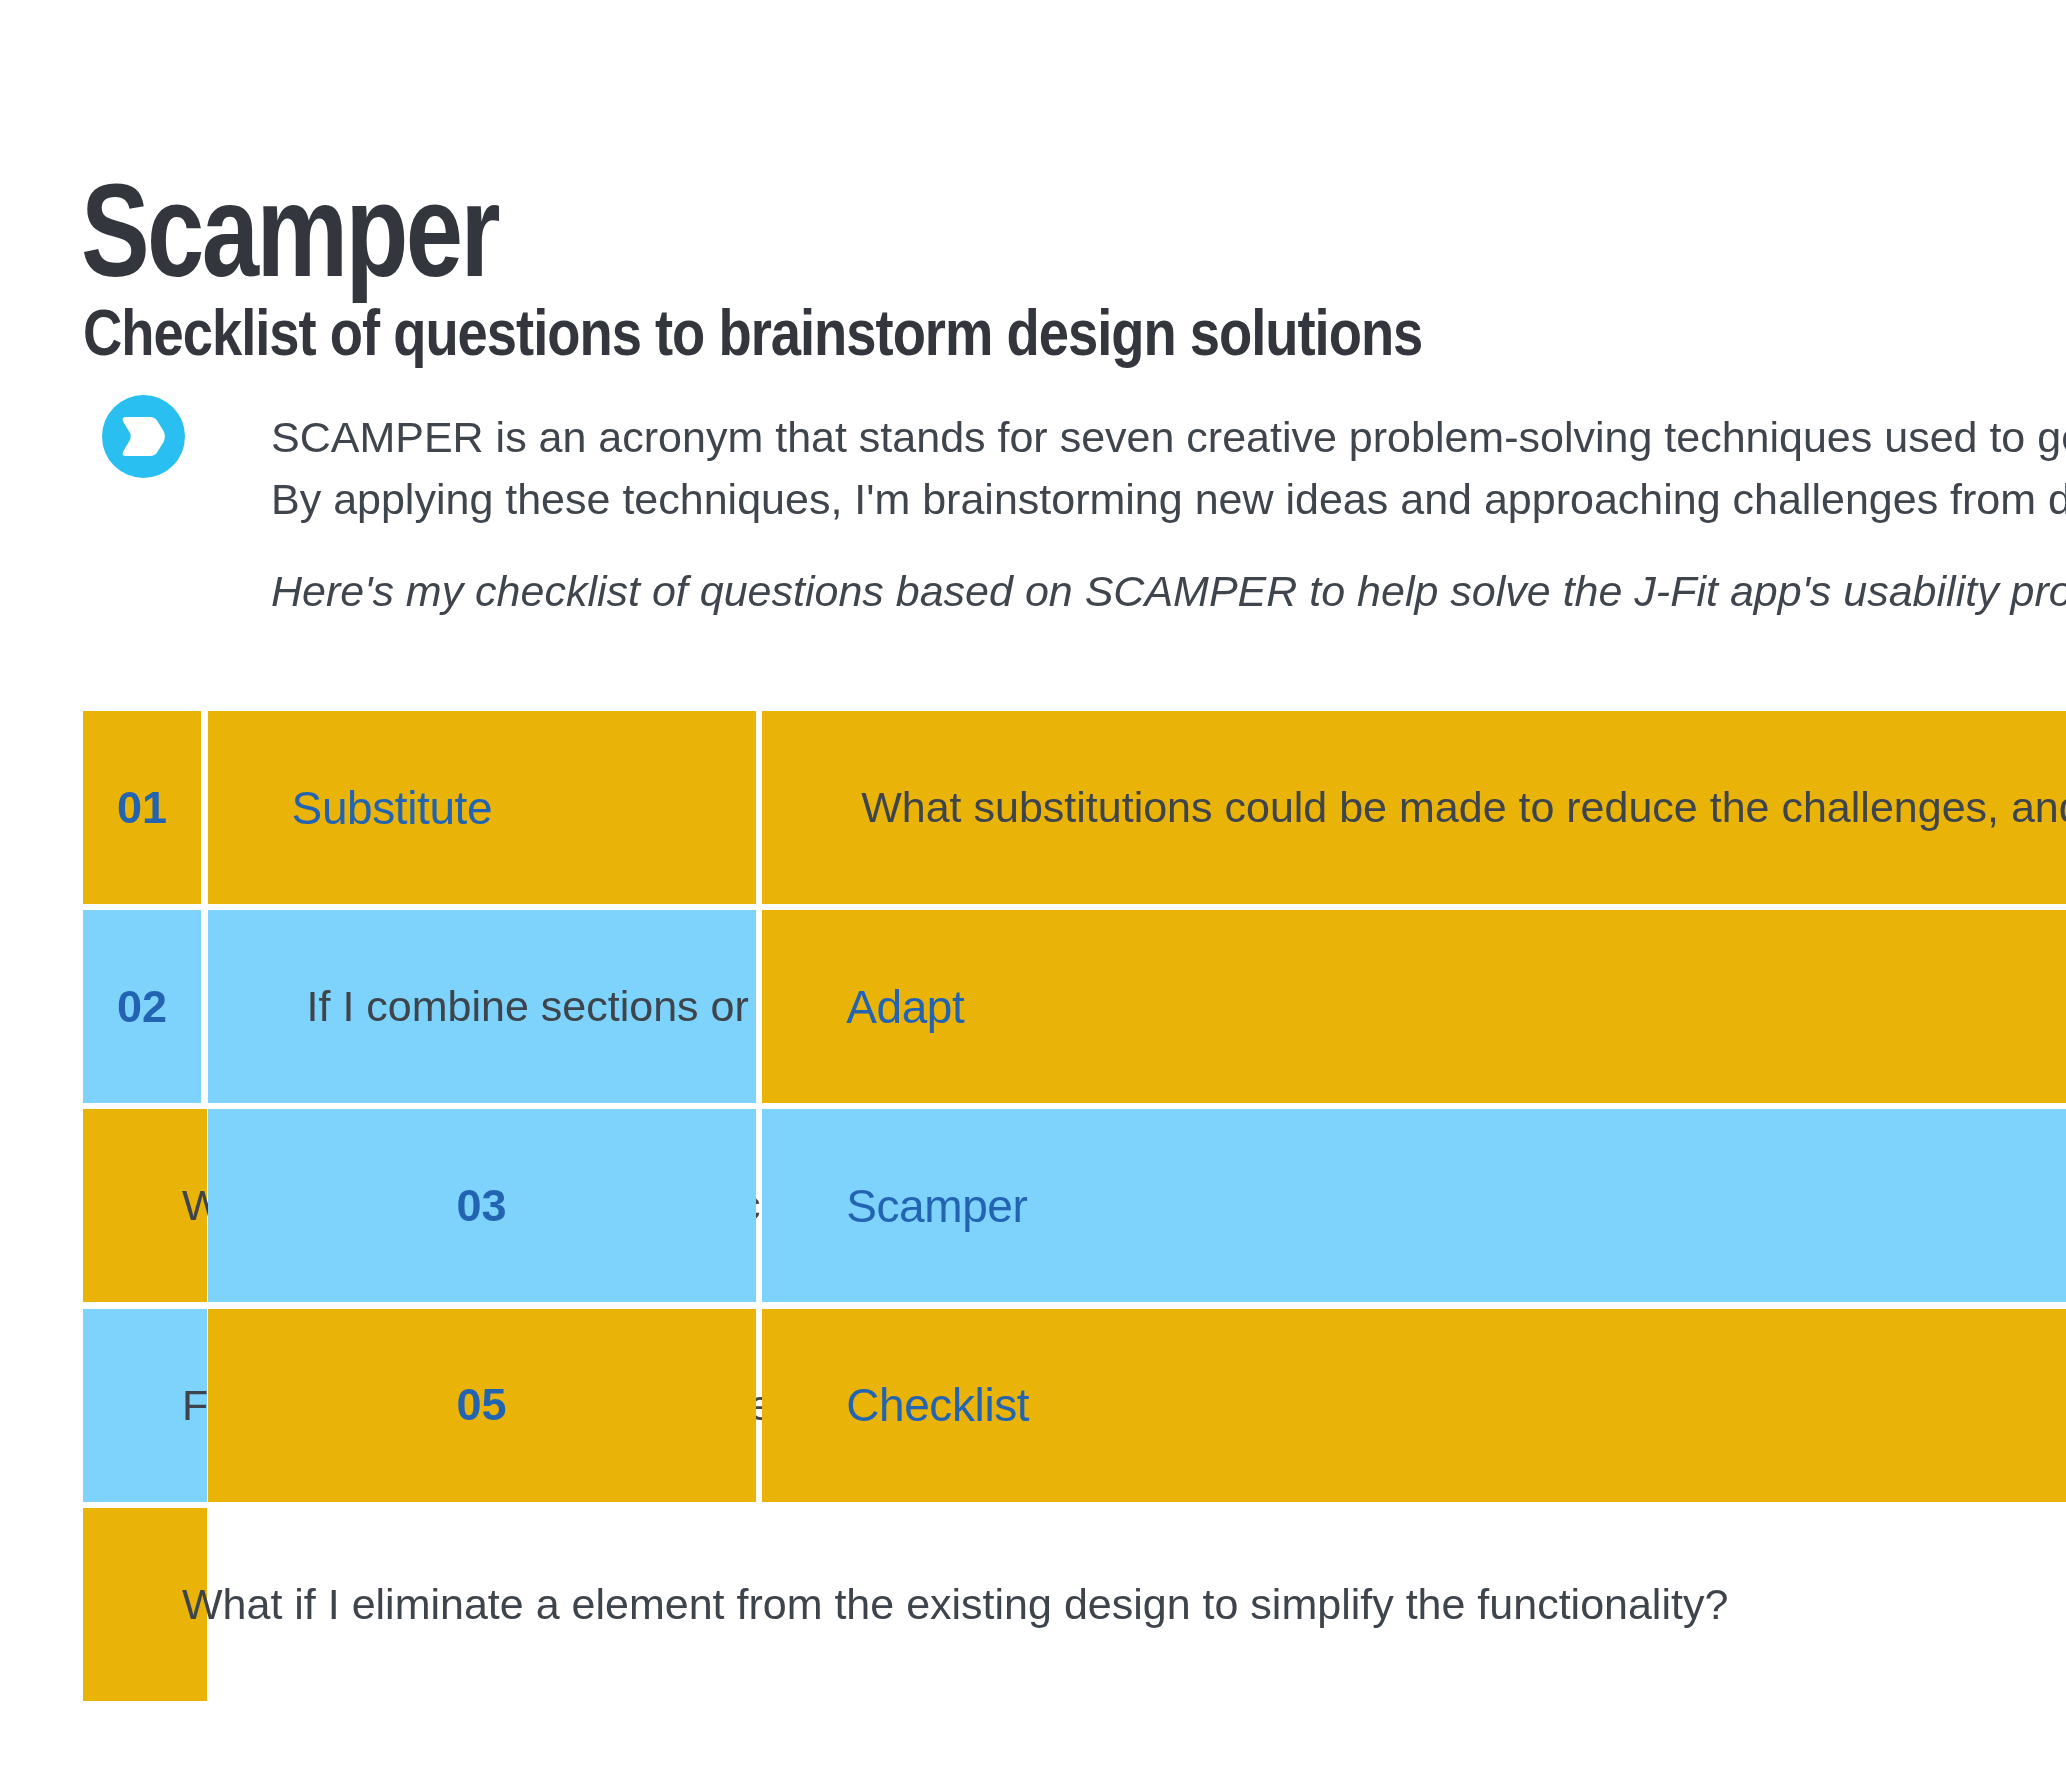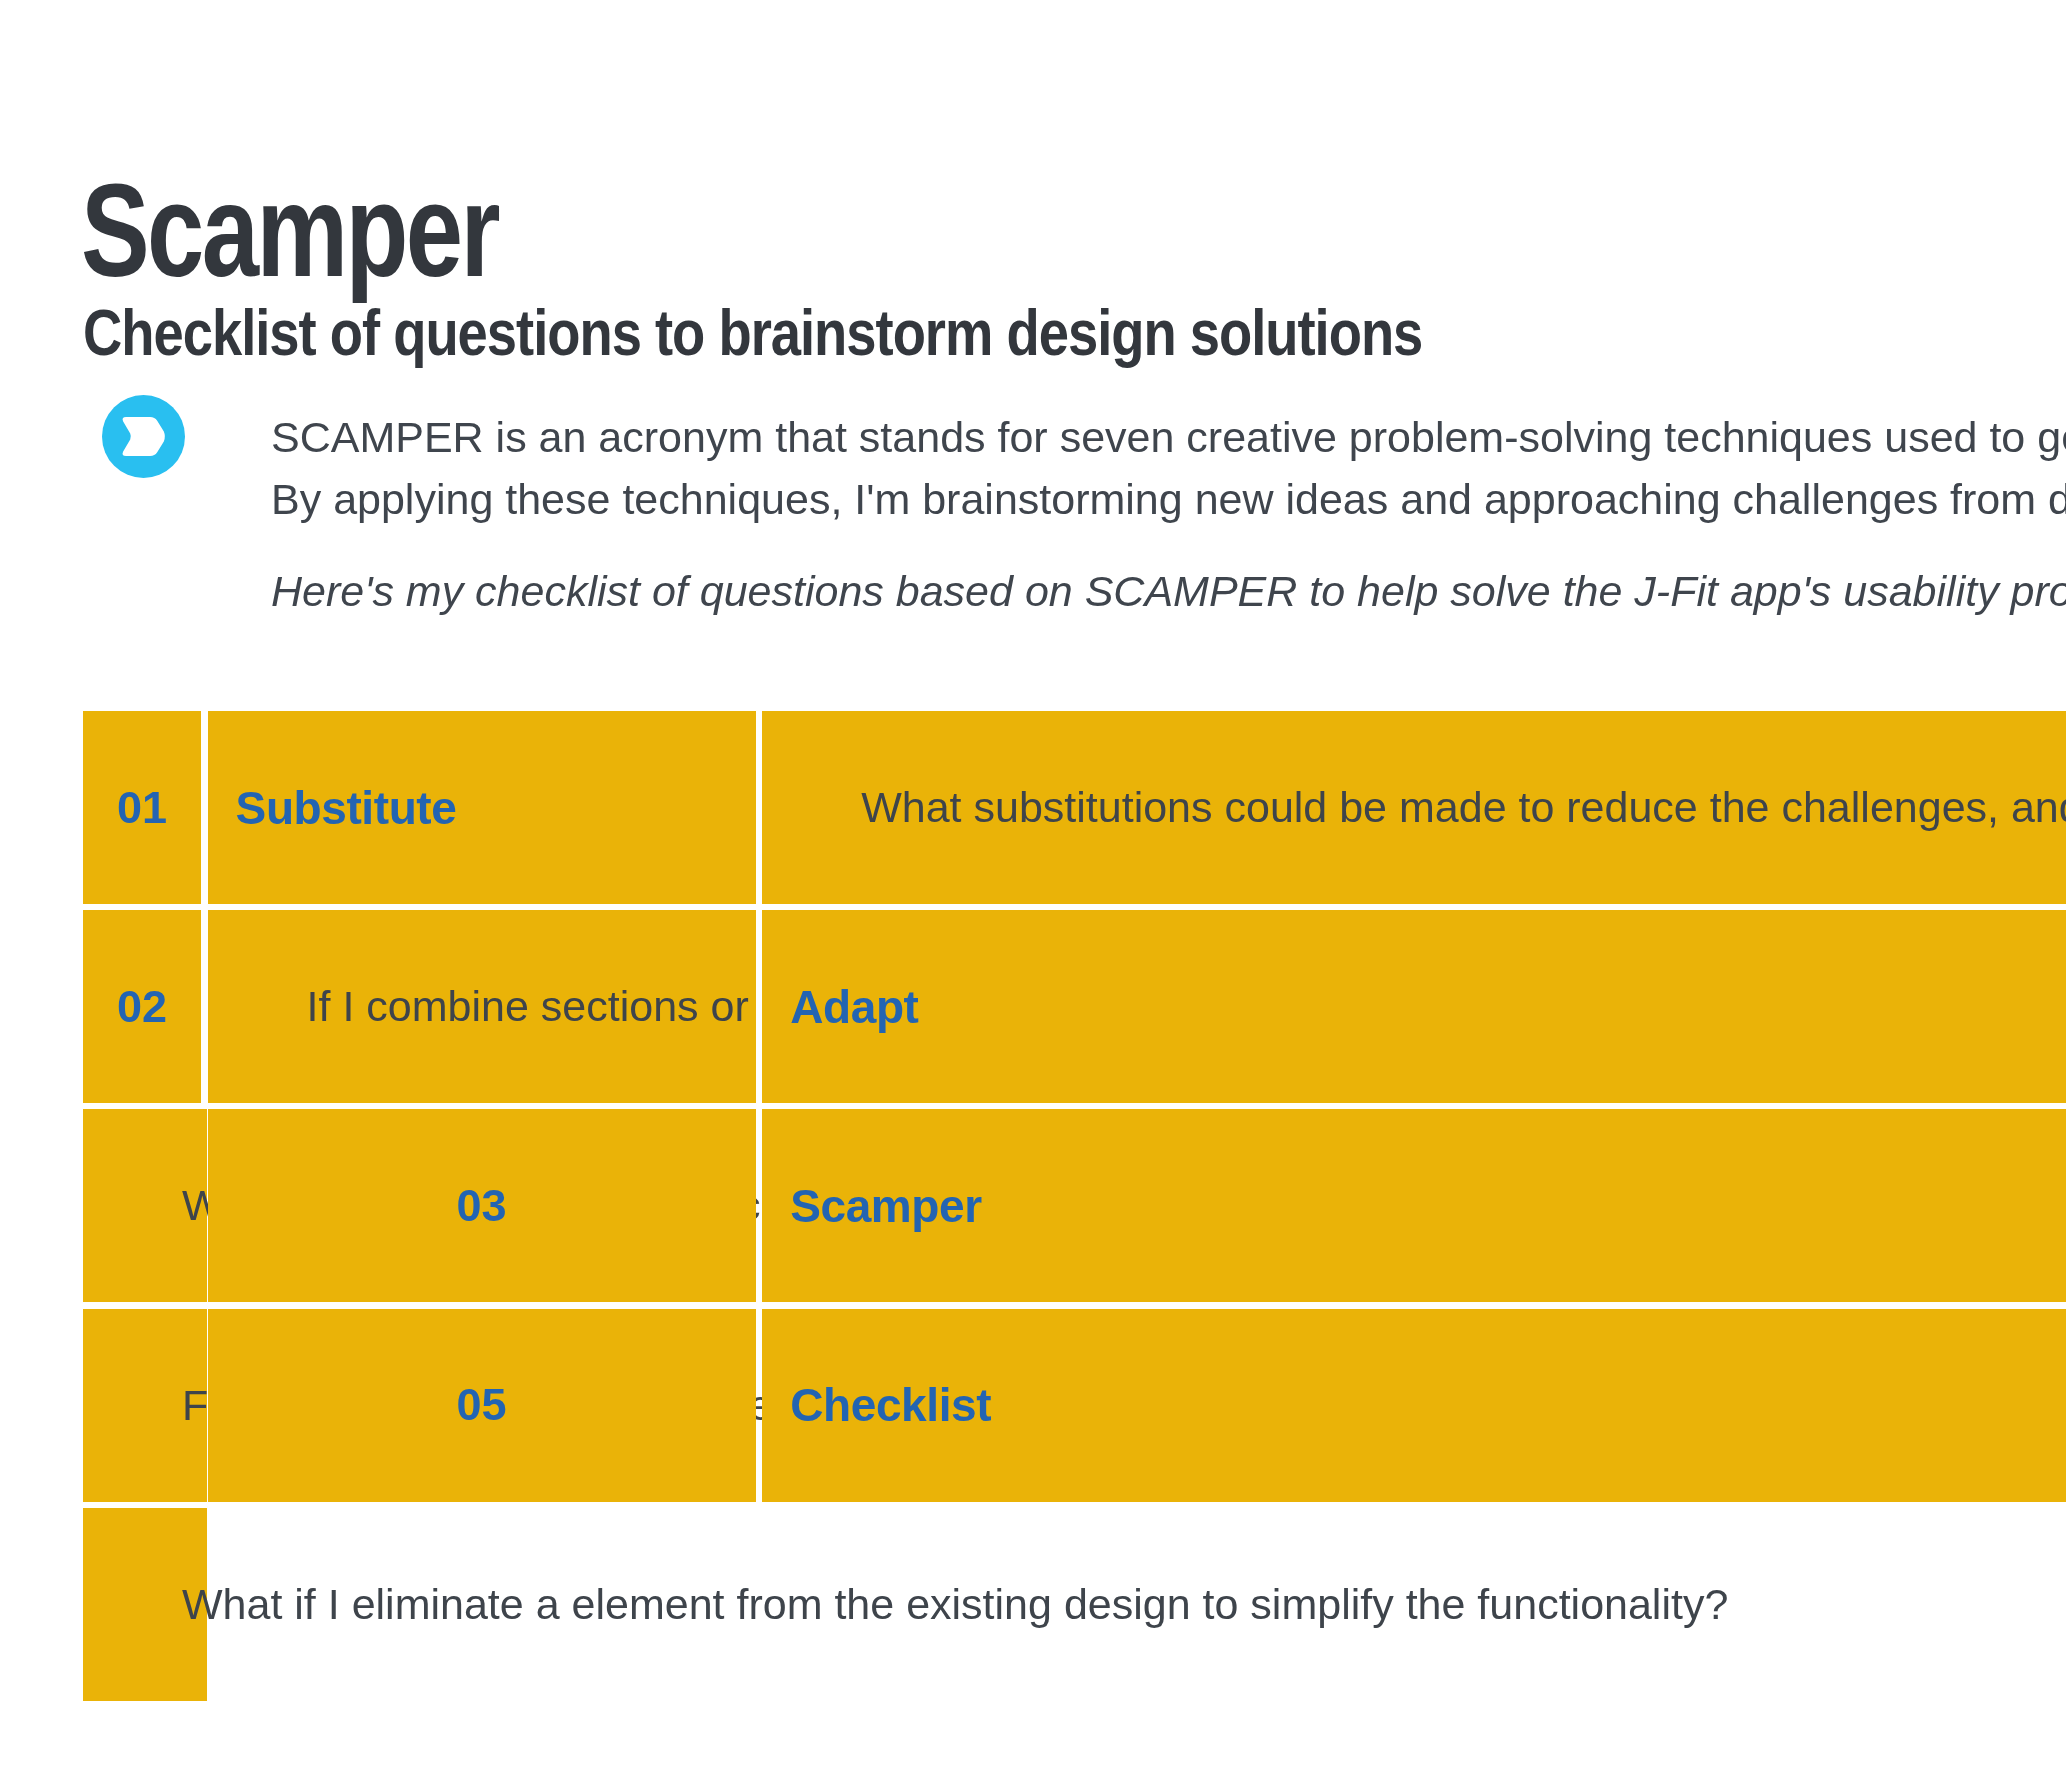--- a/index.html
+++ b/index.html
@@ -47,29 +47,29 @@
     display: grid;
     grid-template-columns: 118px 548px 1fr;
     column-gap: 6.6px; row-gap: 6.2px;
   }
   .cell {
     min-height: 193px;
     display: flex; align-items: center;
     box-sizing: border-box;
   }
   .row-odd  { background: #eab308; }
-  .row-even { background: #eab308; }
+  .row-even { background: #7dd3fc; }
 
   .num-cell {
     justify-content: center;
     font-size: 45px; font-weight: bold; color: #2364B2;
   }
   .label-cell {
-    padding-left: 28px;
-    font-size: 46px; font-weight: bold; color: #2364B2;
+    padding-left: 84px;
+    font-size: 46px; font-weight: normal; color: #2364B2;
     letter-spacing: -0.4px;
   }
   .q-cell {
     padding-left: 99px; padding-right: 25px;
     font-size: 43px; color: #3E444B;
     white-space: nowrap;
   }
 </style>
 </head>
 <body>

